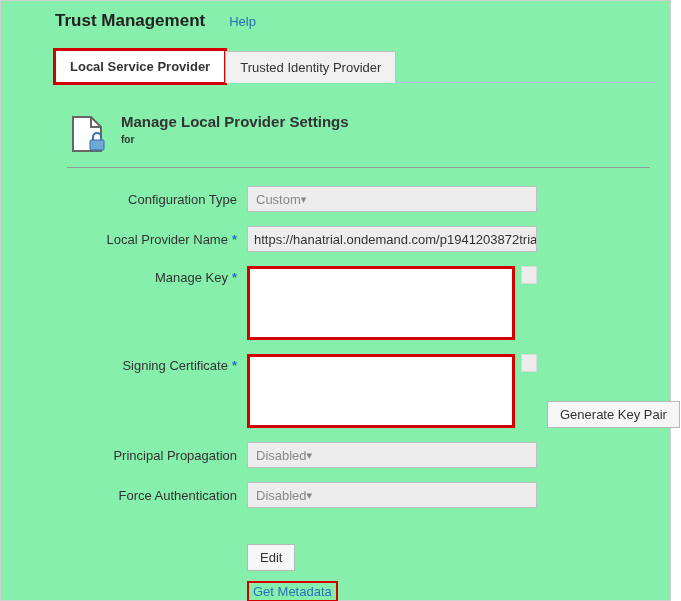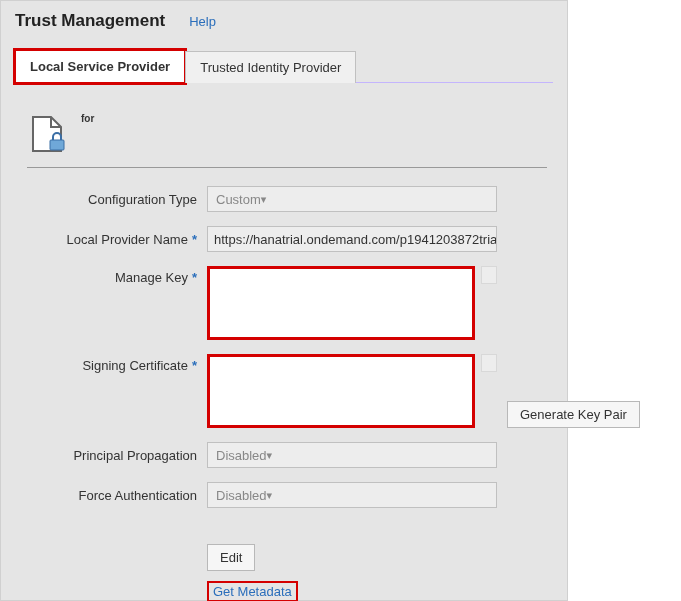--- a/index.html
+++ b/index.html
@@ -5,25 +5,26 @@
   * { box-sizing: border-box; }
   body {
     margin: 0;
     padding: 0;
     font-family: Arial, Helvetica, sans-serif;
     font-size: 13px;
     color: #333;
     background: #fff;
   }
   .frame {
-    width: 568px;
+    width: 671px;
     height: 601px;
     border: 1px solid #d0d0d0;
     position: relative;
-    background: #e5e5e5;
+    background: #86efac;
+    padding-left: 40px;
   }
   .header {
     padding: 10px 14px 8px 14px;
     display: flex;
     align-items: center;
     gap: 24px;
   }
   .title {
     font-size: 17px;
     font-weight: bold;
@@ -191,20 +192,21 @@
   <div class="section-head">
     <div class="section-icon">
       <svg viewBox="0 0 40 40" width="40" height="40">
         <path d="M6 4 L24 4 L34 14 L34 38 L6 38 Z" fill="#fff" stroke="#666" stroke-width="2"></path>
         <path d="M24 4 L24 14 L34 14" fill="none" stroke="#666" stroke-width="2"></path>
         <rect x="23" y="27" width="14" height="10" rx="1" fill="#6fa8d8" stroke="#3a6ea5"></rect>
         <path d="M26 27 v-3 a4 4 0 0 1 8 0 v3" fill="none" stroke="#3a6ea5" stroke-width="2"></path>
       </svg>
     </div>
     <div class="section-titles">
+      <h2>Manage Local Provider Settings</h2>
       <div class="sub">for</div>
     </div>
   </div>
 
   <div class="divider"></div>
 
   <div class="form">
 
     <div class="label">
       <span>Configuration Type</span>

